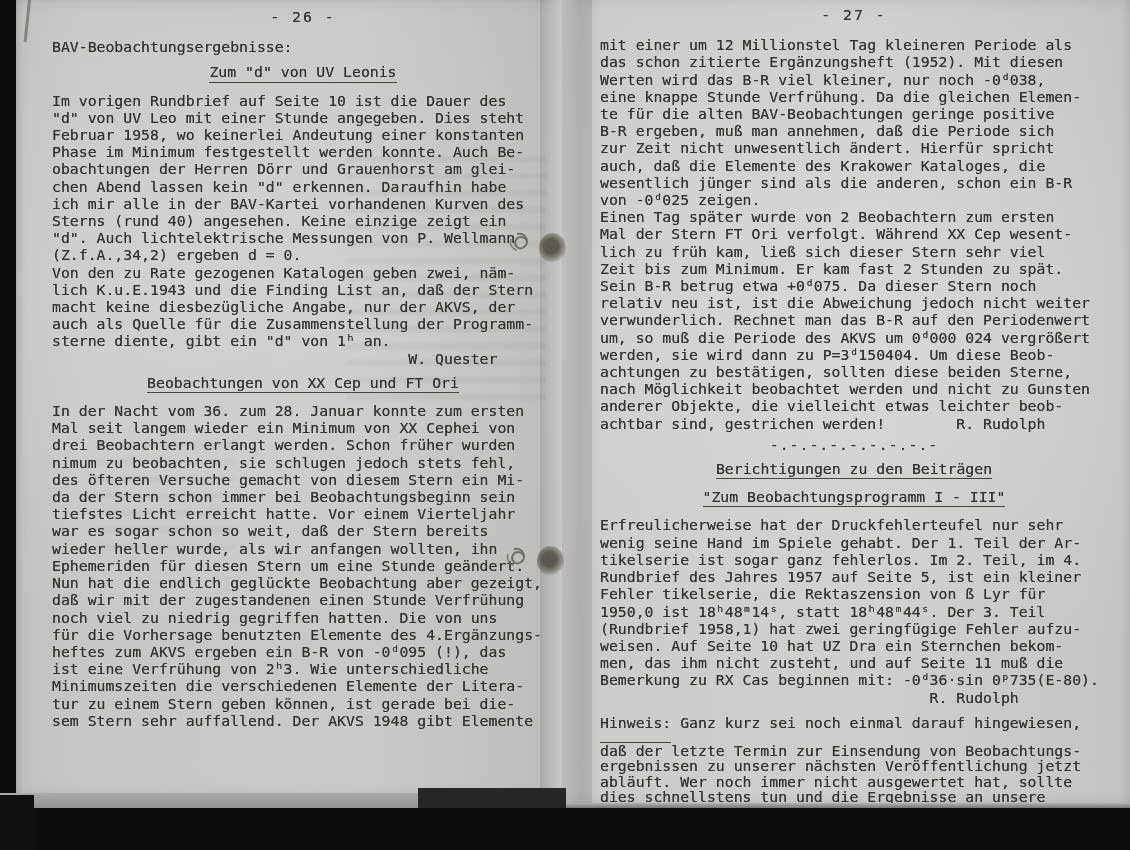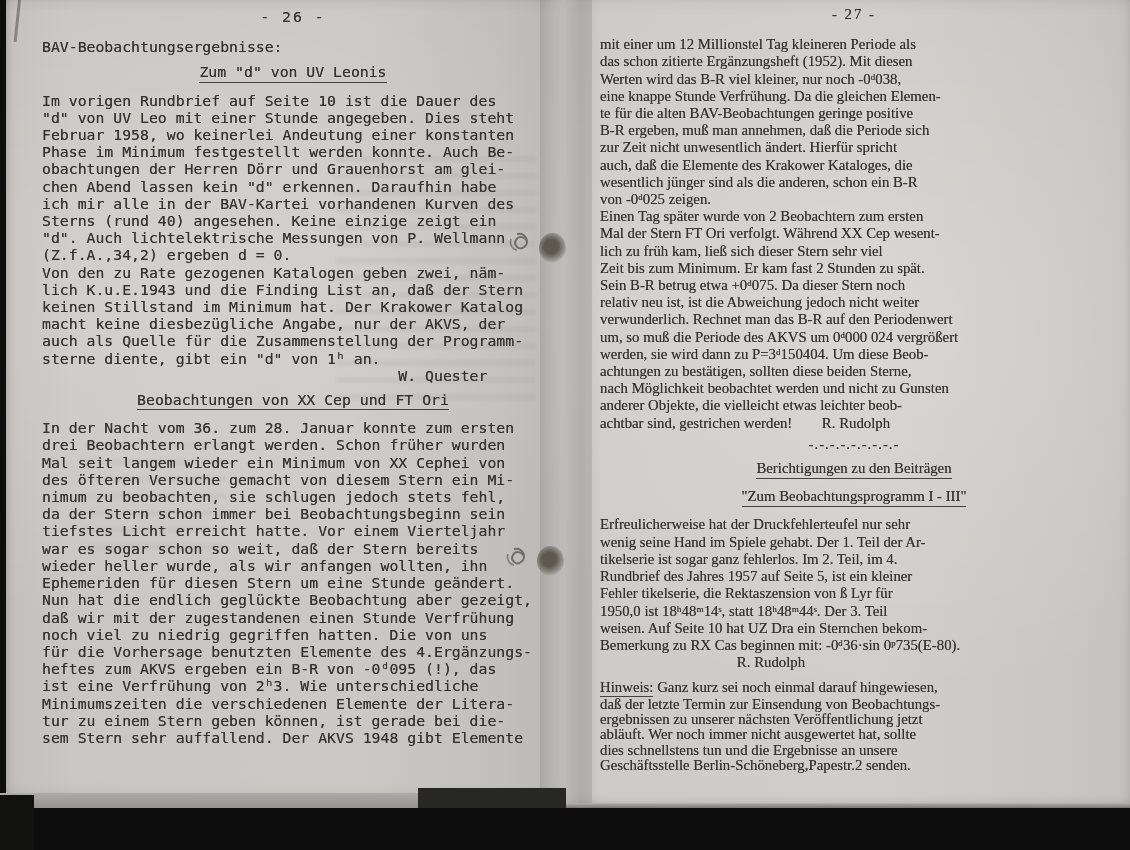--- a/index.html
+++ b/index.html
@@ -1,44 +1,44 @@
 <!DOCTYPE html>
 <html><head>
 <meta charset="utf-8">
 <style>
   html,body{margin:0;padding:0;background:#0e0e0e;}
   #scan{position:relative;width:1130px;height:850px;overflow:hidden;
         background:#0e0e0e;
         font-family:"DejaVu Sans Mono","DejaVu Sans",monospace;}
   
   .page{position:absolute;top:0;}
-  .page-left{left:6px;width:562px;height:808px;
+  .page-left{left:16px;width:562px;height:808px;
     background:
       radial-gradient(ellipse 700px 500px at 30% 35%, rgba(255,255,255,.18), transparent 70%),
       linear-gradient(90deg,#c2c0bd 0%,#c9c7c4 12%,#cbc9c6 62%,#c2c0bc 88%,#b9b7b3 100%);
     box-shadow:inset -16px 0 22px -10px rgba(0,0,0,.28), inset 0 -16px 20px -12px rgba(0,0,0,.25), inset 6px 0 10px -6px rgba(0,0,0,.18);}
   .page-right{left:562px;width:568px;height:812px;
     background:
       radial-gradient(ellipse 700px 520px at 55% 40%, rgba(255,255,255,.20), transparent 72%),
       linear-gradient(90deg,#bdbbb7 0%,#ceccc9 7%,#d0cecb 55%,#c8c6c3 92%,#c4c2bf 100%);
     box-shadow:inset 20px 0 26px -12px rgba(0,0,0,.25), inset 0 -14px 18px -12px rgba(0,0,0,.22), inset -8px 0 14px -10px rgba(0,0,0,.12);}
   .page-content{position:absolute;color:#34322e;font-size:14.8px;line-height:17.2px;
     text-shadow:0 0 .5px rgba(30,30,28,.65);}
   .page-left .page-content{left:36px;top:8px;width:502px;}
-  .page-right .page-content{left:38px;top:6px;width:508px;font-family:Liberation Serif, serif;}
+  .page-right .page-content{left:38px;top:6px;width:508px;}
   .pagenum{text-align:center;letter-spacing:2px;margin-bottom:13px;}
   .line{white-space:pre;}
   .block.label{margin:0 0 8px 0;}
   .block.heading{text-align:center;margin:7px 0 9px 0;}
   .block.heading .u{display:inline-block;border-bottom:1.6px solid #45423d;padding-bottom:1px;}
   .block.para{margin:0 0 0 0;}
   .block.divider{text-align:center;margin:4px 0 2px 0;letter-spacing:1px;}
   .line.sig{margin:0 0 4px 0;}
   .block.para.lead{margin-top:9px;line-height:15.3px;}
-  .block.para.lead .u{display:inline-block;border-bottom:1.4px solid #45423d;padding-bottom:0;}
+  .block.para.lead .u{display:inline-block;border-bottom:1.4px solid #45423d;padding-bottom:12px;}
   
   .gutter{position:absolute;left:540px;top:0;width:52px;height:812px;
     background:linear-gradient(90deg,rgba(0,0,0,.10),rgba(255,255,255,.34) 45%,rgba(120,118,114,.18) 78%,rgba(0,0,0,.10));pointer-events:none;}
   .binding-hole{position:absolute;width:27px;height:30px;border-radius:50%;
     background:radial-gradient(circle at 45% 45%, #5d594f 0 32%, rgba(110,106,98,.55) 58%, rgba(140,138,132,0) 75%);
     filter:blur(.6px);}
   .hole-top{left:539px;top:233px;}
   .hole-bottom{left:537px;top:546px;}
   .binding-coil{position:absolute;width:30px;height:34px;opacity:.75;}
   .coil-top{left:505px;top:226px;}
@@ -75,33 +75,32 @@
           <div class="line">Februar 1958, wo keinerlei Andeutung einer konstanten</div>
           <div class="line">Phase im Minimum festgestellt werden konnte. Auch Be-</div>
           <div class="line">obachtungen der Herren Dörr und Grauenhorst am glei-</div>
           <div class="line">chen Abend lassen kein "d" erkennen. Daraufhin habe</div>
           <div class="line">ich mir alle in der BAV-Kartei vorhandenen Kurven des</div>
           <div class="line">Sterns (rund 40) angesehen. Keine einzige zeigt ein</div>
           <div class="line">"d". Auch lichtelektrische Messungen von P. Wellmann</div>
           <div class="line">(Z.f.A.,34,2) ergeben d = 0.</div>
           <div class="line">Von den zu Rate gezogenen Katalogen geben zwei, näm-</div>
           <div class="line">lich K.u.E.1943 und die Finding List an, daß der Stern</div>
-          <div class="line">keinen Stillstand im Minimum hat. Der Krakower Katalog</div>
           <div class="line">macht keine diesbezügliche Angabe, nur der AKVS, der</div>
           <div class="line">auch als Quelle für die Zusammenstellung der Programm-</div>
           <div class="line">sterne diente, gibt ein "d" von 1ʰ an.</div>
         </div>
         <div class="line sig">                                        W. Quester</div>
         <div class="block heading"><span class="u">Beobachtungen von XX Cep und FT Ori</span></div>
         <div class="block para">
           <div class="line">In der Nacht vom 36. zum 28. Januar konnte zum ersten</div>
+          <div class="line">Mal seit langem wieder ein Minimum von XX Cephei von</div>
           <div class="line">drei Beobachtern erlangt werden. Schon früher wurden</div>
-          <div class="line">Mal seit langem wieder ein Minimum von XX Cephei von</div>
+          <div class="line">nimum zu beobachten, sie schlugen jedoch stets fehl,</div>
           <div class="line">des öfteren Versuche gemacht von diesem Stern ein Mi-</div>
-          <div class="line">nimum zu beobachten, sie schlugen jedoch stets fehl,</div>
           <div class="line">da der Stern schon immer bei Beobachtungsbeginn sein</div>
           <div class="line">tiefstes Licht erreicht hatte. Vor einem Vierteljahr</div>
           <div class="line">war es sogar schon so weit, daß der Stern bereits</div>
           <div class="line">wieder heller wurde, als wir anfangen wollten, ihn</div>
           <div class="line">Ephemeriden für diesen Stern um eine Stunde geändert.</div>
           <div class="line">Nun hat die endlich geglückte Beobachtung aber gezeigt,</div>
           <div class="line">daß wir mit der zugestandenen einen Stunde Verfrühung</div>
           <div class="line">noch viel zu niedrig gegriffen hatten. Die von uns</div>
           <div class="line">für die Vorhersage benutzten Elemente des 4.Ergänzungs-</div>
           <div class="line">heftes zum AKVS ergeben ein B-R von -0ᵈ095 (!), das</div>
@@ -146,21 +145,23 @@
         <div class="block divider">-.-.-.-.-.-.-.-.-</div>
         <div class="block heading"><span class="u">Berichtigungen zu den Beiträgen</span></div>
         <div class="block heading"><span class="u">"Zum Beobachtungsprogramm I - III"</span></div>
         <div class="block para">
           <div class="line">Erfreulicherweise hat der Druckfehlerteufel nur sehr</div>
           <div class="line">wenig seine Hand im Spiele gehabt. Der 1. Teil der Ar-</div>
           <div class="line">tikelserie ist sogar ganz fehlerlos. Im 2. Teil, im 4.</div>
           <div class="line">Rundbrief des Jahres 1957 auf Seite 5, ist ein kleiner</div>
           <div class="line">Fehler tikelserie, die Rektaszension von ß Lyr für</div>
           <div class="line">1950,0 ist 18ʰ48ᵐ14ˢ, statt 18ʰ48ᵐ44ˢ. Der 3. Teil</div>
+          <div class="line">(Rundbrief 1958,1) hat zwei geringfügige Fehler aufzu-</div>
           <div class="line">weisen. Auf Seite 10 hat UZ Dra ein Sternchen bekom-</div>
+          <div class="line">men, das ihm nicht zusteht, und auf Seite 11 muß die</div>
           <div class="line">Bemerkung zu RX Cas beginnen mit: -0ᵈ36·sin 0ᵖ735(E-80).</div>
         </div>
         <div class="line sig">                                     R. Rudolph</div>
         <div class="block para lead">
           <div class="line"><span class="u">Hinweis:</span> Ganz kurz sei noch einmal darauf hingewiesen,</div>
           <div class="line">daß der letzte Termin zur Einsendung von Beobachtungs-</div>
           <div class="line">ergebnissen zu unserer nächsten Veröffentlichung jetzt</div>
           <div class="line">abläuft. Wer noch immer nicht ausgewertet hat, sollte</div>
           <div class="line">dies schnellstens tun und die Ergebnisse an unsere</div>
           <div class="line">Geschäftsstelle Berlin-Schöneberg,Papestr.2 senden.</div>

